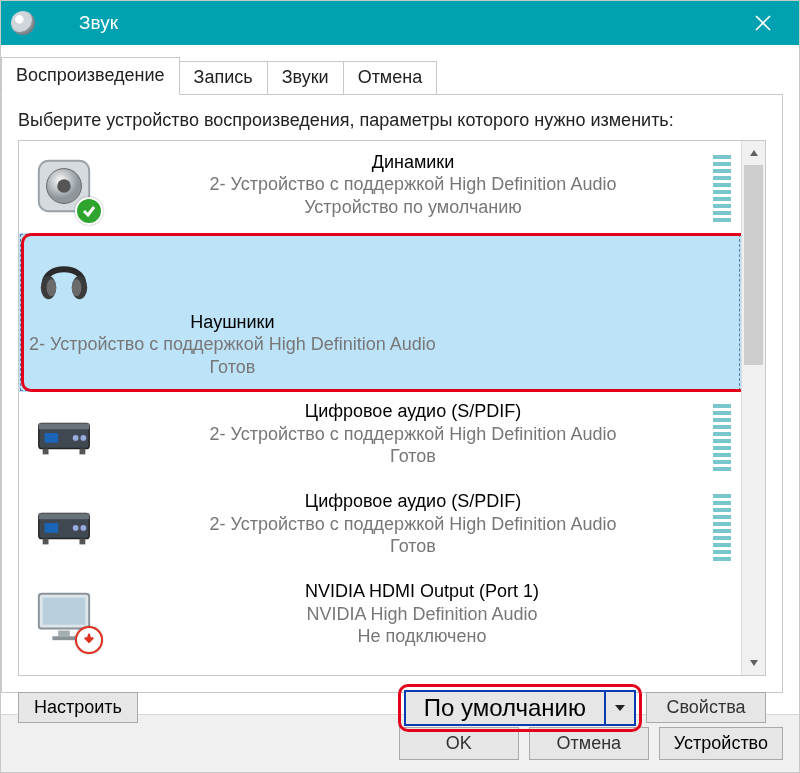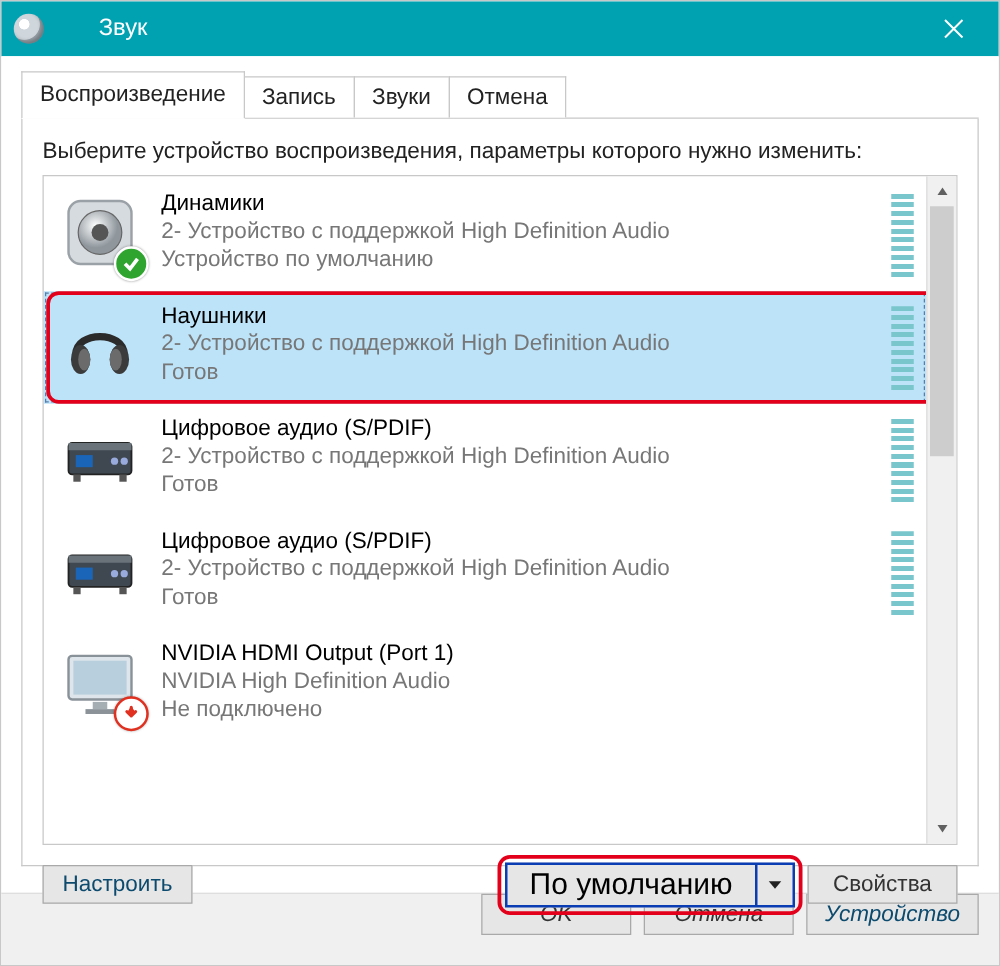--- a/index.html
+++ b/index.html
@@ -33,21 +33,21 @@
   .titlebar-title { font-size: 19px; flex: 1; margin-left: 34px; }
   .titlebar-close {
     width: 56px; height: 44px;
     display:flex; align-items:center; justify-content:center;
     cursor: pointer;
   }
   .titlebar-close svg { stroke:#fff; stroke-width:1.6; }
 
   
   .dlg-body {
-    padding: 12px 16px 0 16px;
+    padding: 12px 16px 0 0;
     background:#fff;
     height: calc(100% - 44px - 58px);
     position:relative;
   }
 
   
   .tabs {
     display:flex;
     align-items:flex-end;
     border-bottom: 1px solid #c8c8c8;
@@ -88,20 +88,21 @@
     line-height:1.25;
     margin-bottom:8px;
   }
 
   
   .device-list-wrap {
     border:1px solid #c8c8c8;
     height: 536px;
     position:relative;
     display:flex;
+    text-align:center;
   }
   .device-list {
     flex:1;
     overflow:hidden;
     padding: 2px 0;
   }
   .scrollbar {
     width:24px;
     border-left:1px solid #dcdcdc;
     background:#f0f0f0;
@@ -187,21 +188,21 @@
     border:1px solid #a9a9a9;
     background:#e6e6e6;
     font-size:18px;
     padding:4px 14px;
     color:#333;
     cursor:pointer;
     min-width:120px;
     text-align:center;
   }
   .btn.disabled {
-    color:#0c4a6e;
+    color:#000000;
     cursor:default;
   }
   .default-drop-wrap {
     position:relative;
     margin-left:auto;
   }
   .default-drop {
     border:2px solid #0a3db3;
     background:#e6e6e6;
     display:flex;
@@ -224,25 +225,24 @@
   .highlight-default {
     top:-6px; left:-6px; right:-6px; bottom:-6px;
   }
 
   
   .dlg-footer {
     height:58px;
     background:#f0f0f0;
     border-top:1px solid #d8d8d8;
     display:flex;
-    align-items:flex-start;
+    align-items:center;
     justify-content:flex-end;
     padding:0 16px;
     gap:10px;
-    font-style:italic;
   }
   .dlg-footer .btn { min-width:120px; padding:5px 14px; background:#e6e6e6; }
 
 </style>
 </head>
 <body>
 
 <div class="titlebar">
   <div class="titlebar-icon"></div>
   <div class="titlebar-title">Звук</div>
@@ -287,21 +287,21 @@
             </div>
           </div>
           <div class="dev-text">
             <div class="dev-title">Динамики</div>
             <div class="dev-sub">2- Устройство с поддержкой High Definition Audio</div>
             <div class="dev-status">Устройство по умолчанию</div>
           </div>
           <div class="level-meter"></div>
         </div>
 
-        <div class="device-row selected" style="position:relative;">
+        <div class="device-row selected" style="position:relative;flex-direction:column;">
           <div class="highlight-red highlight-headphones"></div>
           <div class="dev-icon">
             <svg width="62" height="62" viewBox="0 0 64 64">
               <path d="M12 40 C12 20 52 20 52 40" fill="none" stroke="#2b2b2b" stroke-width="6" stroke-linecap="round"></path>
               <ellipse cx="16" cy="44" rx="8" ry="12" fill="#3b3b3b"></ellipse>
               <ellipse cx="48" cy="44" rx="8" ry="12" fill="#3b3b3b"></ellipse>
               <ellipse cx="19" cy="44" rx="5" ry="9" fill="#6b6b6b"></ellipse>
               <ellipse cx="45" cy="44" rx="5" ry="9" fill="#6b6b6b"></ellipse>
             </svg>
           </div>

